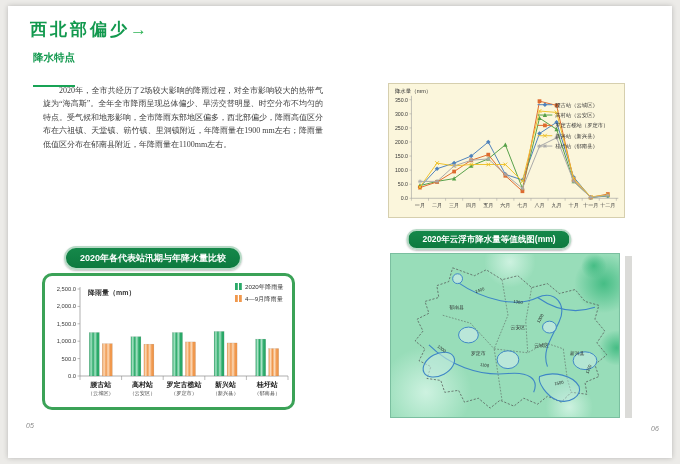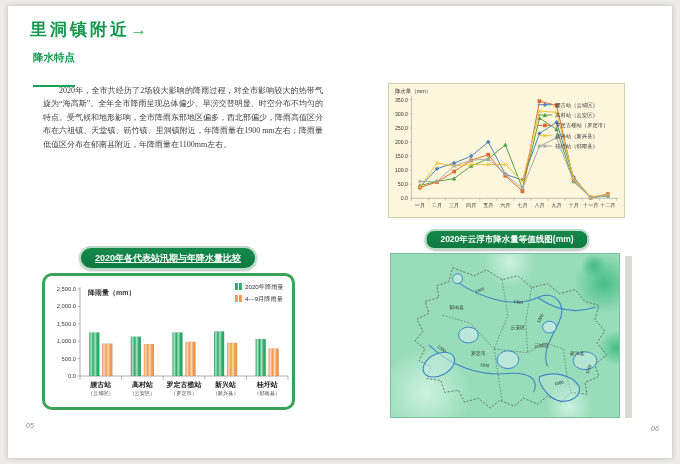--- a/index.html
+++ b/index.html
@@ -37,30 +37,30 @@
   .pagenum{font-size:7px;font-style:italic;color:#8a8a8a;}
   svg{display:block;}
 </style>
 </head>
 <body>
 
 <div class="canvas">
   <div class="spread">
 
     <div class="abs doc-title">
-      <span>里洞镇附近</span><span class="arrow">→</span>
+      <span>西北部偏少</span><span class="arrow">→</span>
     </div>
 
     <div class="abs section-h">降水特点</div>
 
     <div class="abs bodytext">
       <p>2020年，全市共经历了2场较大影响的降雨过程，对全市影响较大的热带气旋为“海高斯”。全年全市降雨呈现总体偏少、旱涝交替明显、时空分布不均匀的特点。受气候和地形影响，全市降雨东部地区偏多，西北部偏少，降雨高值区分布在六祖镇、天堂镇、簕竹镇、里洞镇附近，年降雨量在1900 mm左右；降雨量低值区分布在郁南县附近，年降雨量在1100mm左右。</p>
     </div>
 
-    <div class="abs pill" style="left:160px;top:240px;text-decoration:underline;">2020年各代表站汛期与年降水量比较</div>
+    <div class="abs pill" style="left:145px;top:240px;">2020年各代表站汛期与年降水量比较</div>
 
     <div class="abs bar-frame">
       <svg id="bar-svg" viewBox="0 0 247 131" width="247" height="131">
           <defs>
             <linearGradient id="bgrad0" x1="0" y1="0" x2="1" y2="0">
               <stop offset="0" stop-color="#2aa968"></stop>
               <stop offset="0.18" stop-color="#a9e3c6"></stop>
               <stop offset="0.38" stop-color="#2aa968"></stop>
               <stop offset="0.58" stop-color="#a9e3c6"></stop>
               <stop offset="0.8" stop-color="#2aa968"></stop>
@@ -302,21 +302,21 @@
           <text x="168" y="54.5" font-size="5.4" fill="#333">新兴站（新兴县）</text>
           <line x1="150" y1="63" x2="165" y2="63" stroke="#a9a9a9" stroke-width="1"></line>
           <line x1="155.5" y1="63" x2="159.5" y2="63" stroke="#a9a9a9" stroke-width="0.8"></line>
           <line x1="157.5" y1="61" x2="157.5" y2="65" stroke="#a9a9a9" stroke-width="0.8"></line>
           <line x1="156" y1="61.5" x2="159" y2="64.5" stroke="#a9a9a9" stroke-width="0.8"></line>
           <line x1="156" y1="64.5" x2="159" y2="61.5" stroke="#a9a9a9" stroke-width="0.8"></line>
           <text x="168" y="65" font-size="5.4" fill="#333">桂圩站（郁南县）</text>
         </svg>
     </div>
 
-    <div class="abs pill pill-small" style="left:499px;top:223px;">2020年云浮市降水量等值线图(mm)</div>
+    <div class="abs pill pill-small" style="left:481px;top:223px;">2020年云浮市降水量等值线图(mm)</div>
 
     <div class="abs map-panel">
       <svg id="map-svg" viewBox="0 0 230 165" width="228" height="163">
    <defs>
      <radialGradient id="mgL">
               <stop offset="0" stop-color="#cdf2e0"></stop>
               <stop offset="1" stop-color="#cdf2e0" stop-opacity="0"></stop>
             </radialGradient>
      <radialGradient id="mgD">
               <stop offset="0" stop-color="#46bd85"></stop>

